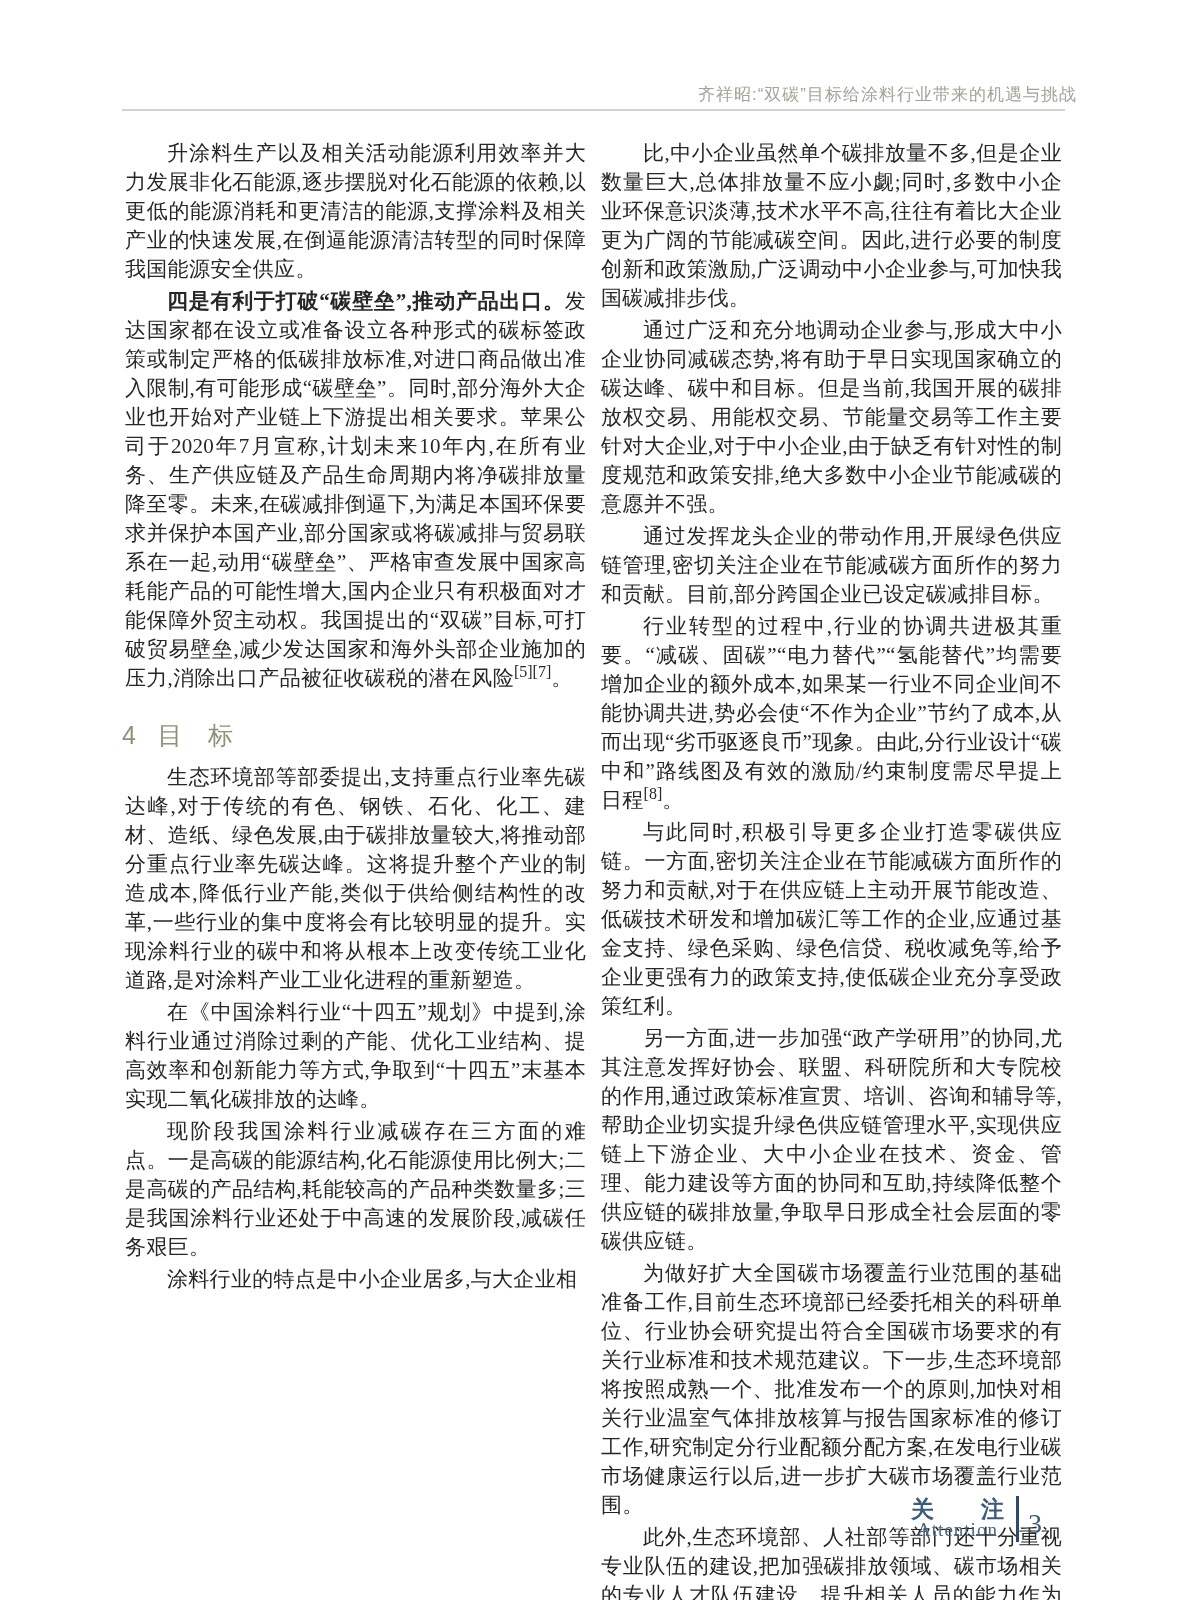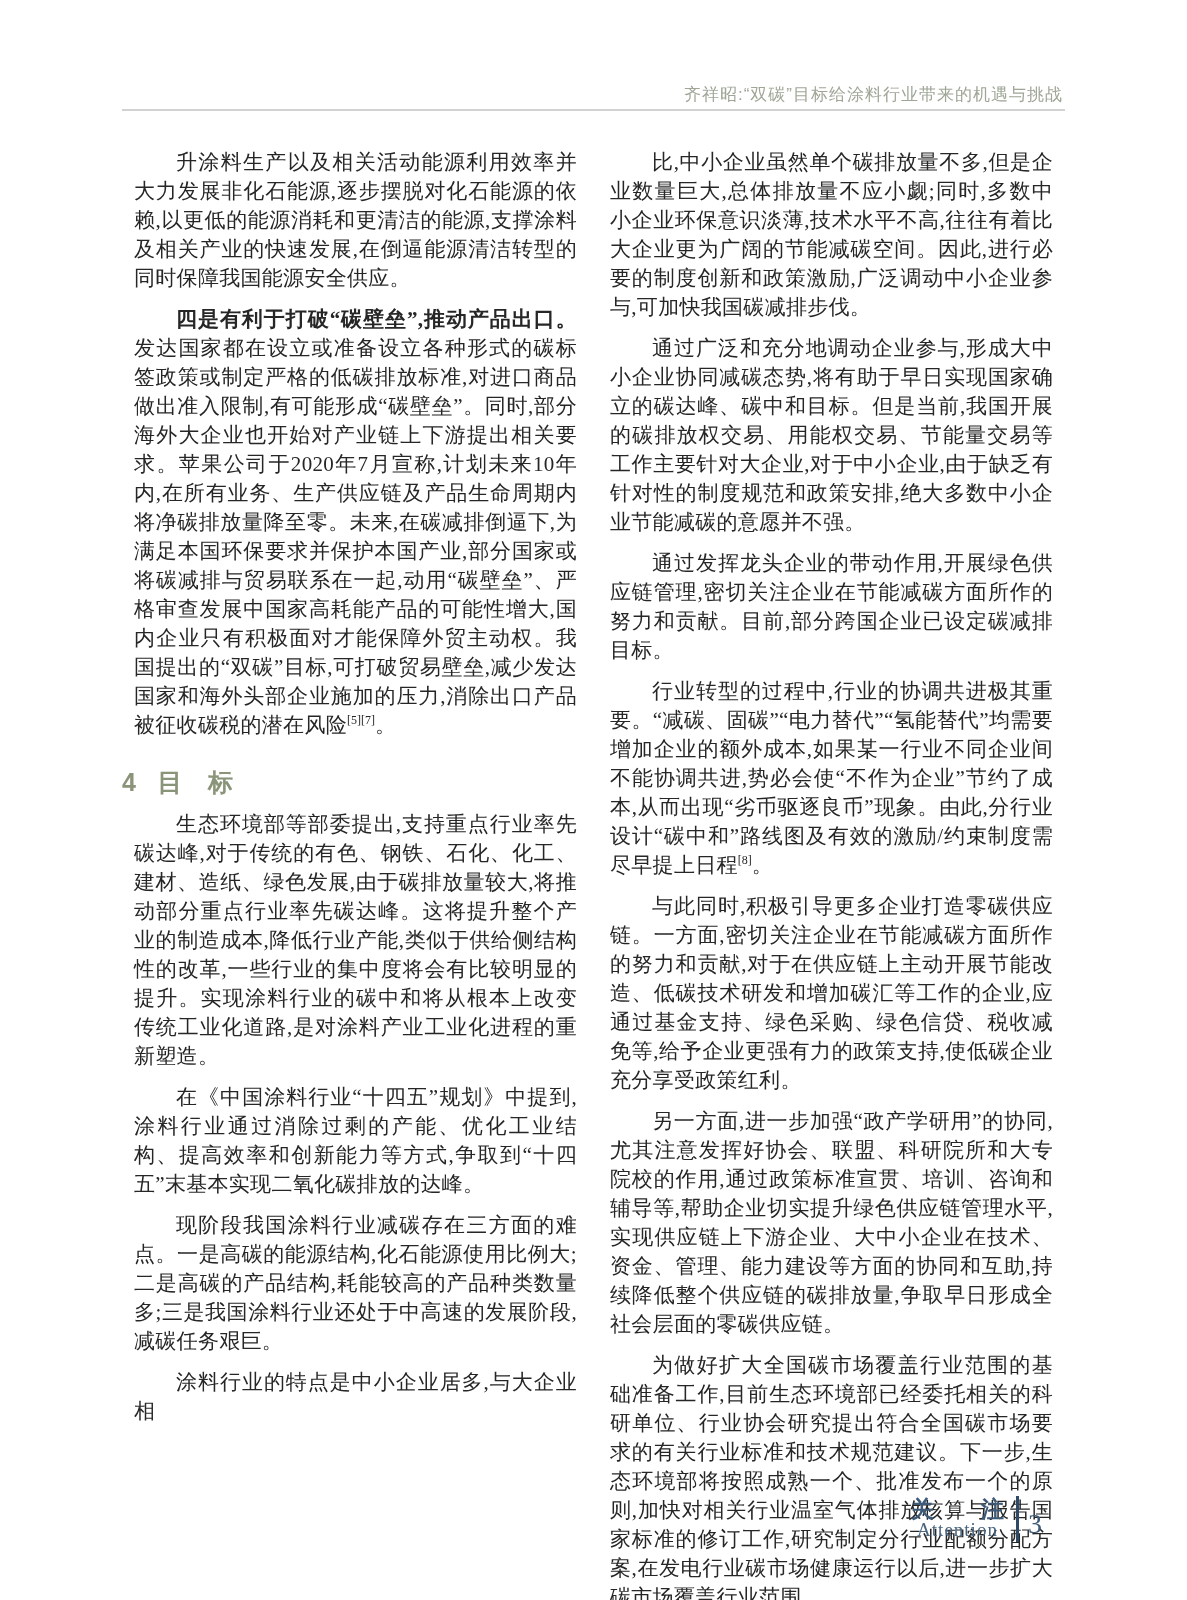--- a/index.html
+++ b/index.html
@@ -6,21 +6,21 @@
   .page{
     position:relative;
     width:1187px;height:1600px;
     margin:0 auto;
     background:#ffffff;
     overflow:hidden;
     font-family:"Liberation Serif","DejaVu Serif",serif;
   }
   .running-header{
     position:absolute;
-    top:83px;right:124px;left:122px;
+    top:83px;right:110px;left:122px;
     text-align:right;
     font-family:"Liberation Sans","DejaVu Sans",sans-serif;
     font-size:17px;
     letter-spacing:1px;
     color:#9fa697;
   }
   .header-rule{
     position:absolute;
     top:109px;left:122px;right:122px;
     height:0;
@@ -35,34 +35,34 @@
   }
   .col{
     width:467px;
     font-size:21px;
     line-height:29px;
     letter-spacing:0.3px;
     color:#262626;
     text-align:justify;
   }
   .col p{
-    margin:12px;
+    margin:3px;
     text-indent:2em;
   }
   .lead{font-weight:bold;}
   sup.ref{
-    font-size:12px;
+    font-size:16px;
     line-height:0;
     vertical-align:super;
     letter-spacing:0;
   }
   .section-heading{
     margin:27px 0 13px 0;
     font-family:"Liberation Sans","DejaVu Sans",sans-serif;
-    font-weight:bold;
+    font-weight:normal;
     font-size:25px;
     line-height:30px;
     color:#8a9478;
     text-indent:0;
   }
   .section-heading .sec-num{margin-right:0.85em;}
   .page-footer{
     position:absolute;
     top:1496px;
     right:145px;

